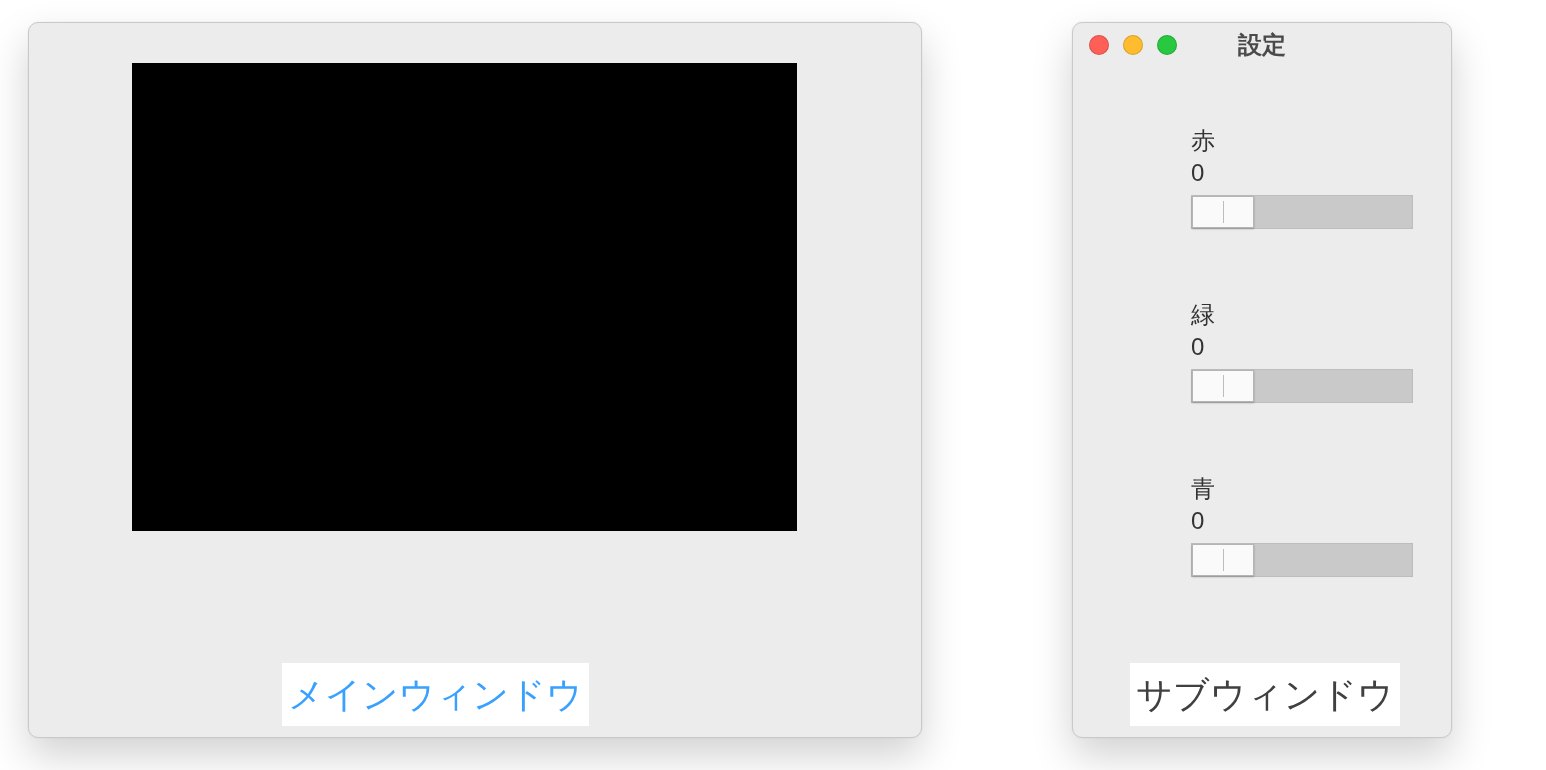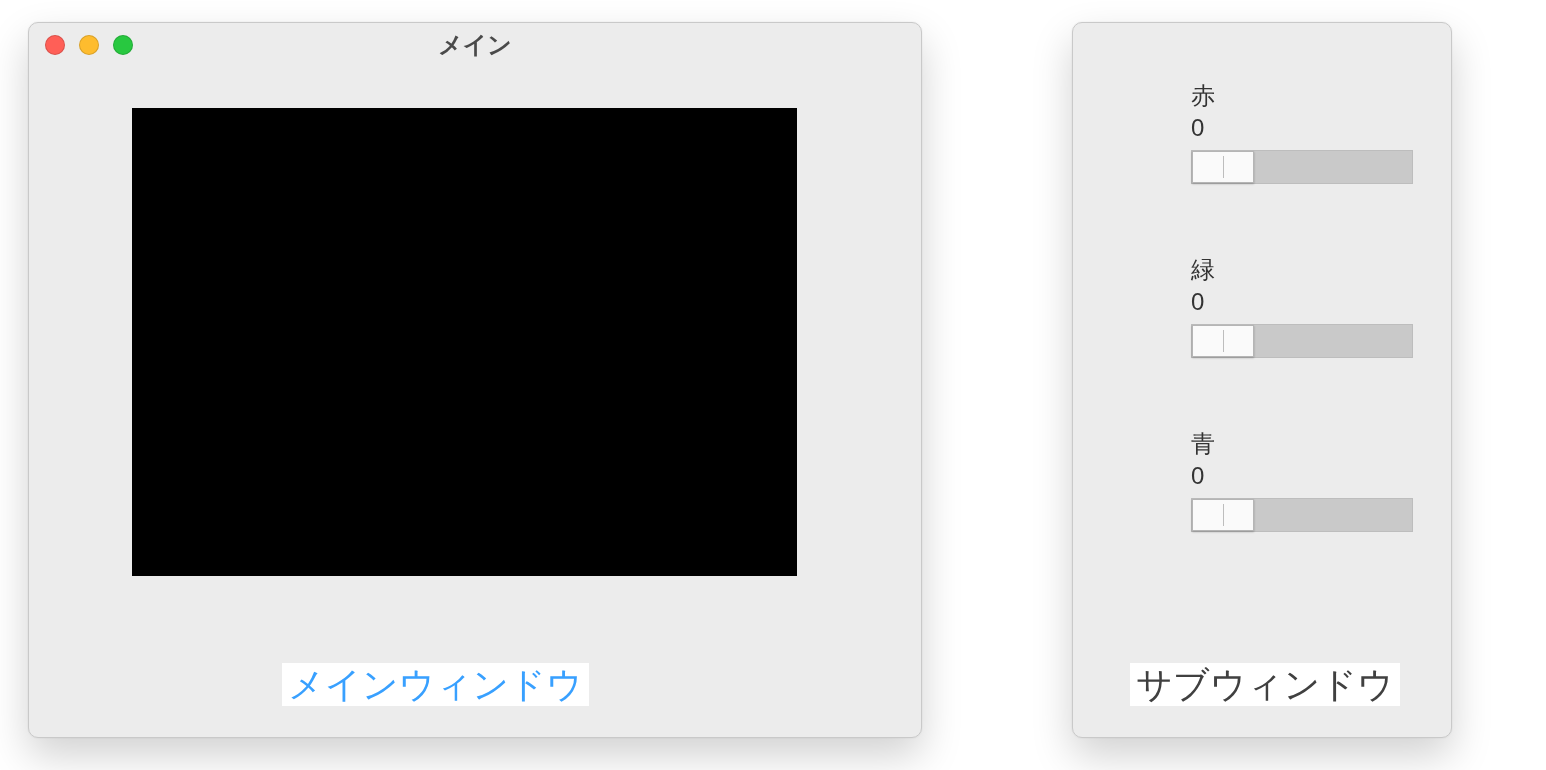--- a/index.html
+++ b/index.html
@@ -104,47 +104,47 @@
     bottom:4px;
     width:1px;
     background:#bdbdbd;
   }
 
   
   .caption {
     position:absolute;
     font-size: 36px;
     background:#ffffff;
-    padding: 0 6px;
+    padding: 10px 6px;
     line-height:1.2;
     white-space: nowrap;
   }
   .caption.blue   { color:#38a0ff; }
   .caption.orange { color:#404040; }
 </style>
 </head>
 <body>
 
 <div class="window" style="left:28px; top:22px; width:892px; height:714px;">
-  <div class="titlebar">
-    <div class="traffic-lights">
-      <div class="dot red"></div>
-      <div class="dot yellow"></div>
-      <div class="dot green"></div>
-    </div>
-    <span>メイン</span>
-  </div>
   <div class="window-body" style="height:670px;">
     <div class="canvas" style="left:103px; top:40px; width:665px; height:468px;"></div>
   </div>
 </div>
 
 <div class="caption blue" style="left:282px; top:663px;">メインウィンドウ</div>
 
 <div class="window" style="left:1072px; top:22px; width:378px; height:714px;">
+  <div class="titlebar">
+    <div class="traffic-lights">
+      <div class="dot red"></div>
+      <div class="dot yellow"></div>
+      <div class="dot green"></div>
+    </div>
+    <span>設定</span>
+  </div>
   <div class="window-body" style="height:670px;">
 
     <div class="slider-group" style="position:absolute; left:118px; top:60px;">
       <div class="slider-label">赤</div>
       <div class="slider-value">0</div>
       <div class="slider">
         <div class="slider-track"></div>
         <div class="slider-thumb" style="left:0px;"></div>
       </div>
     </div>

